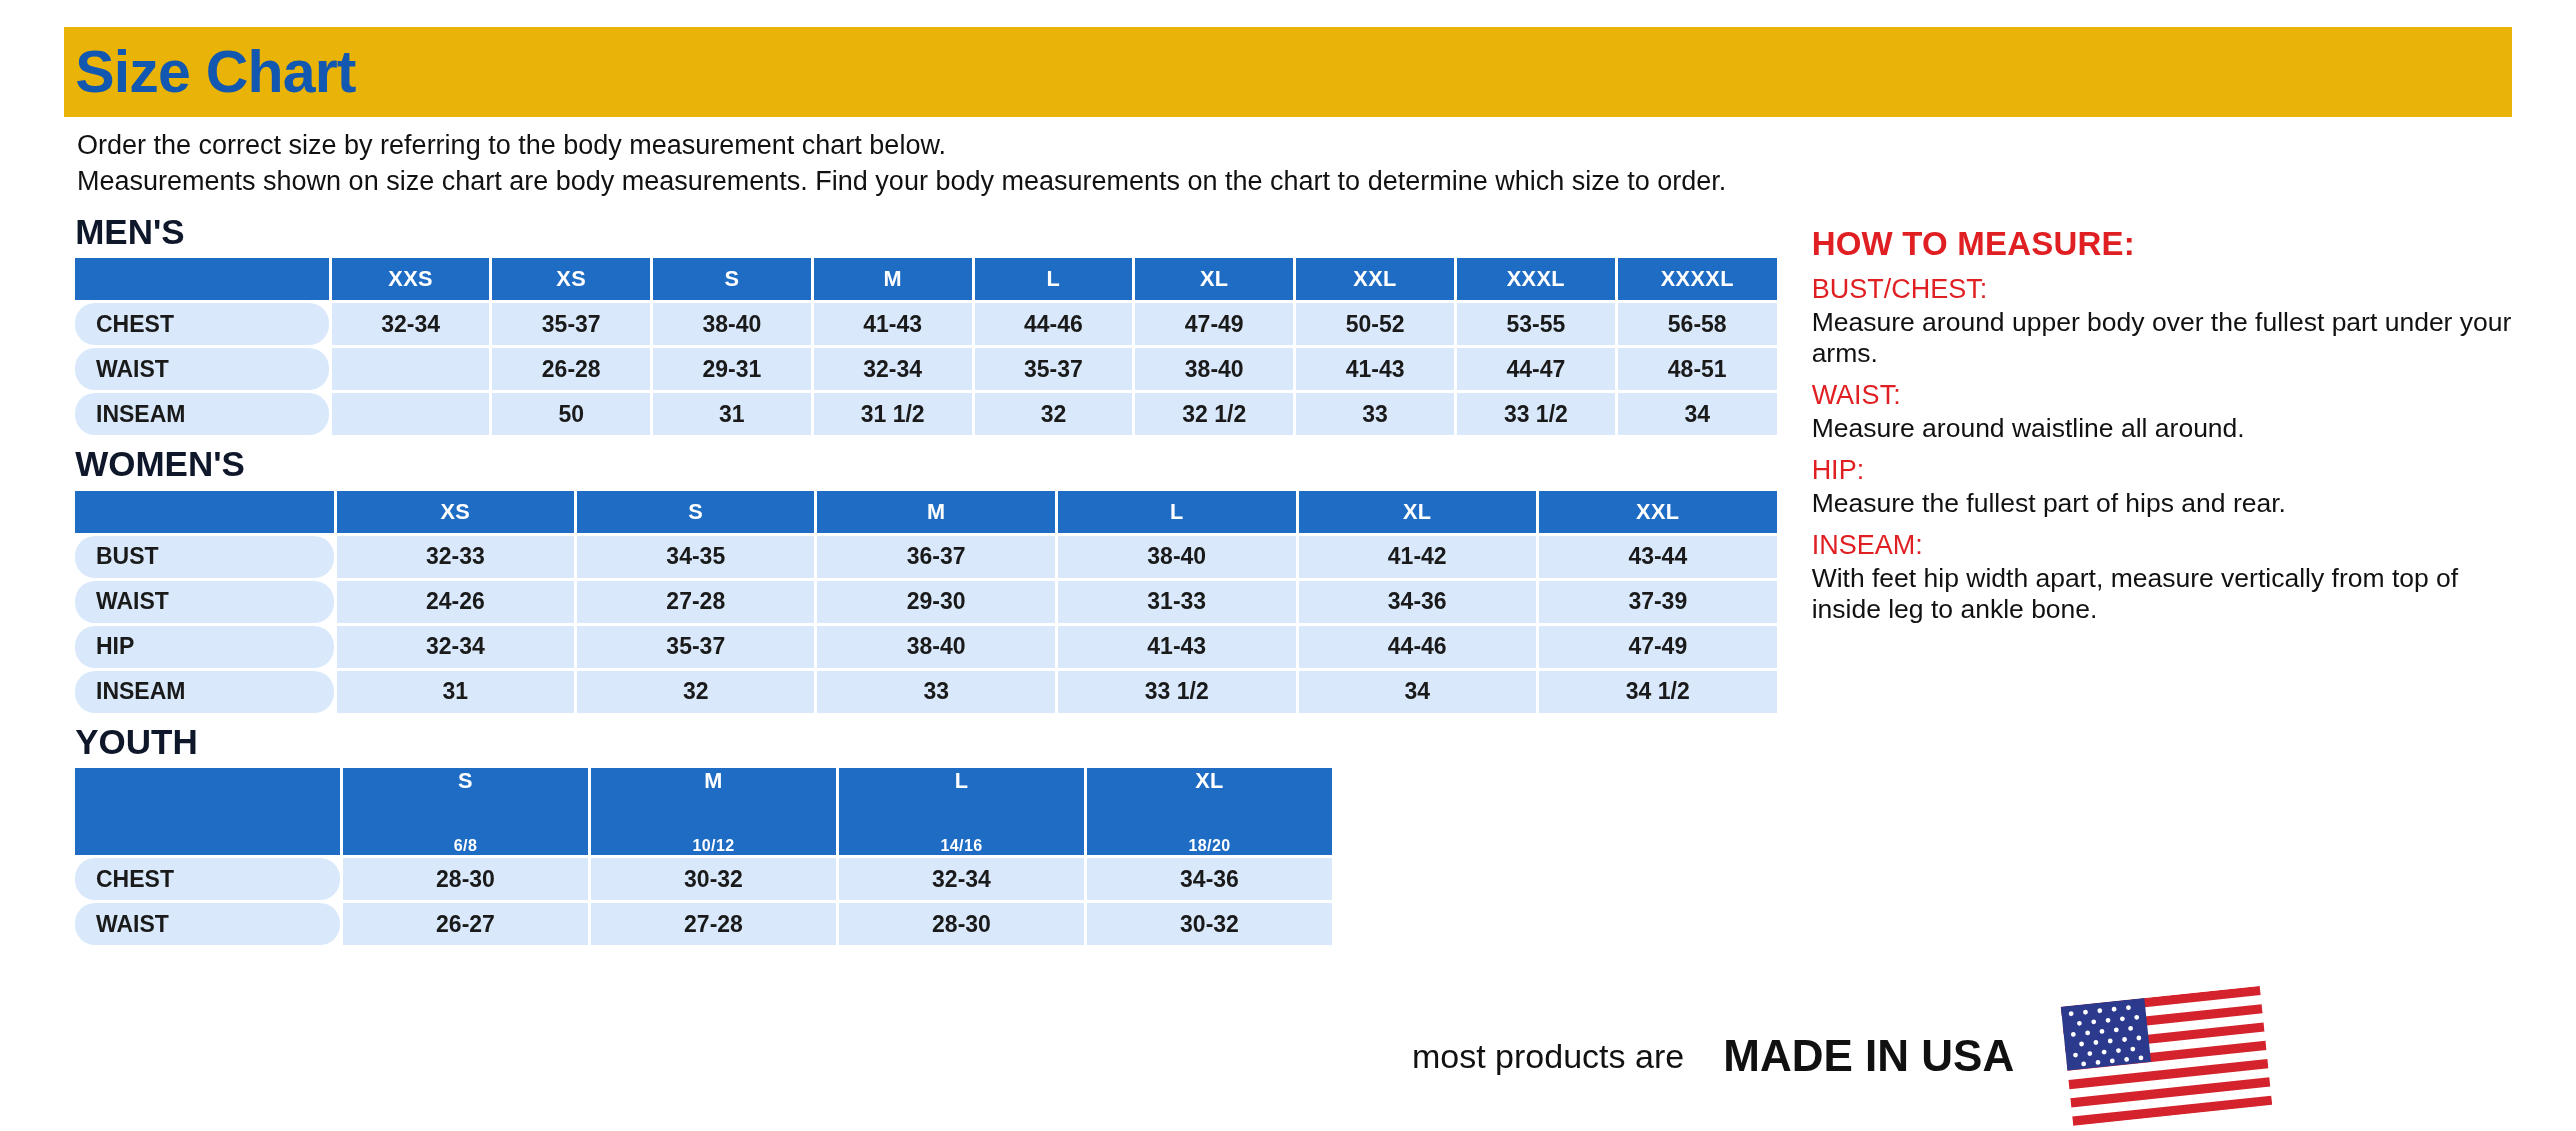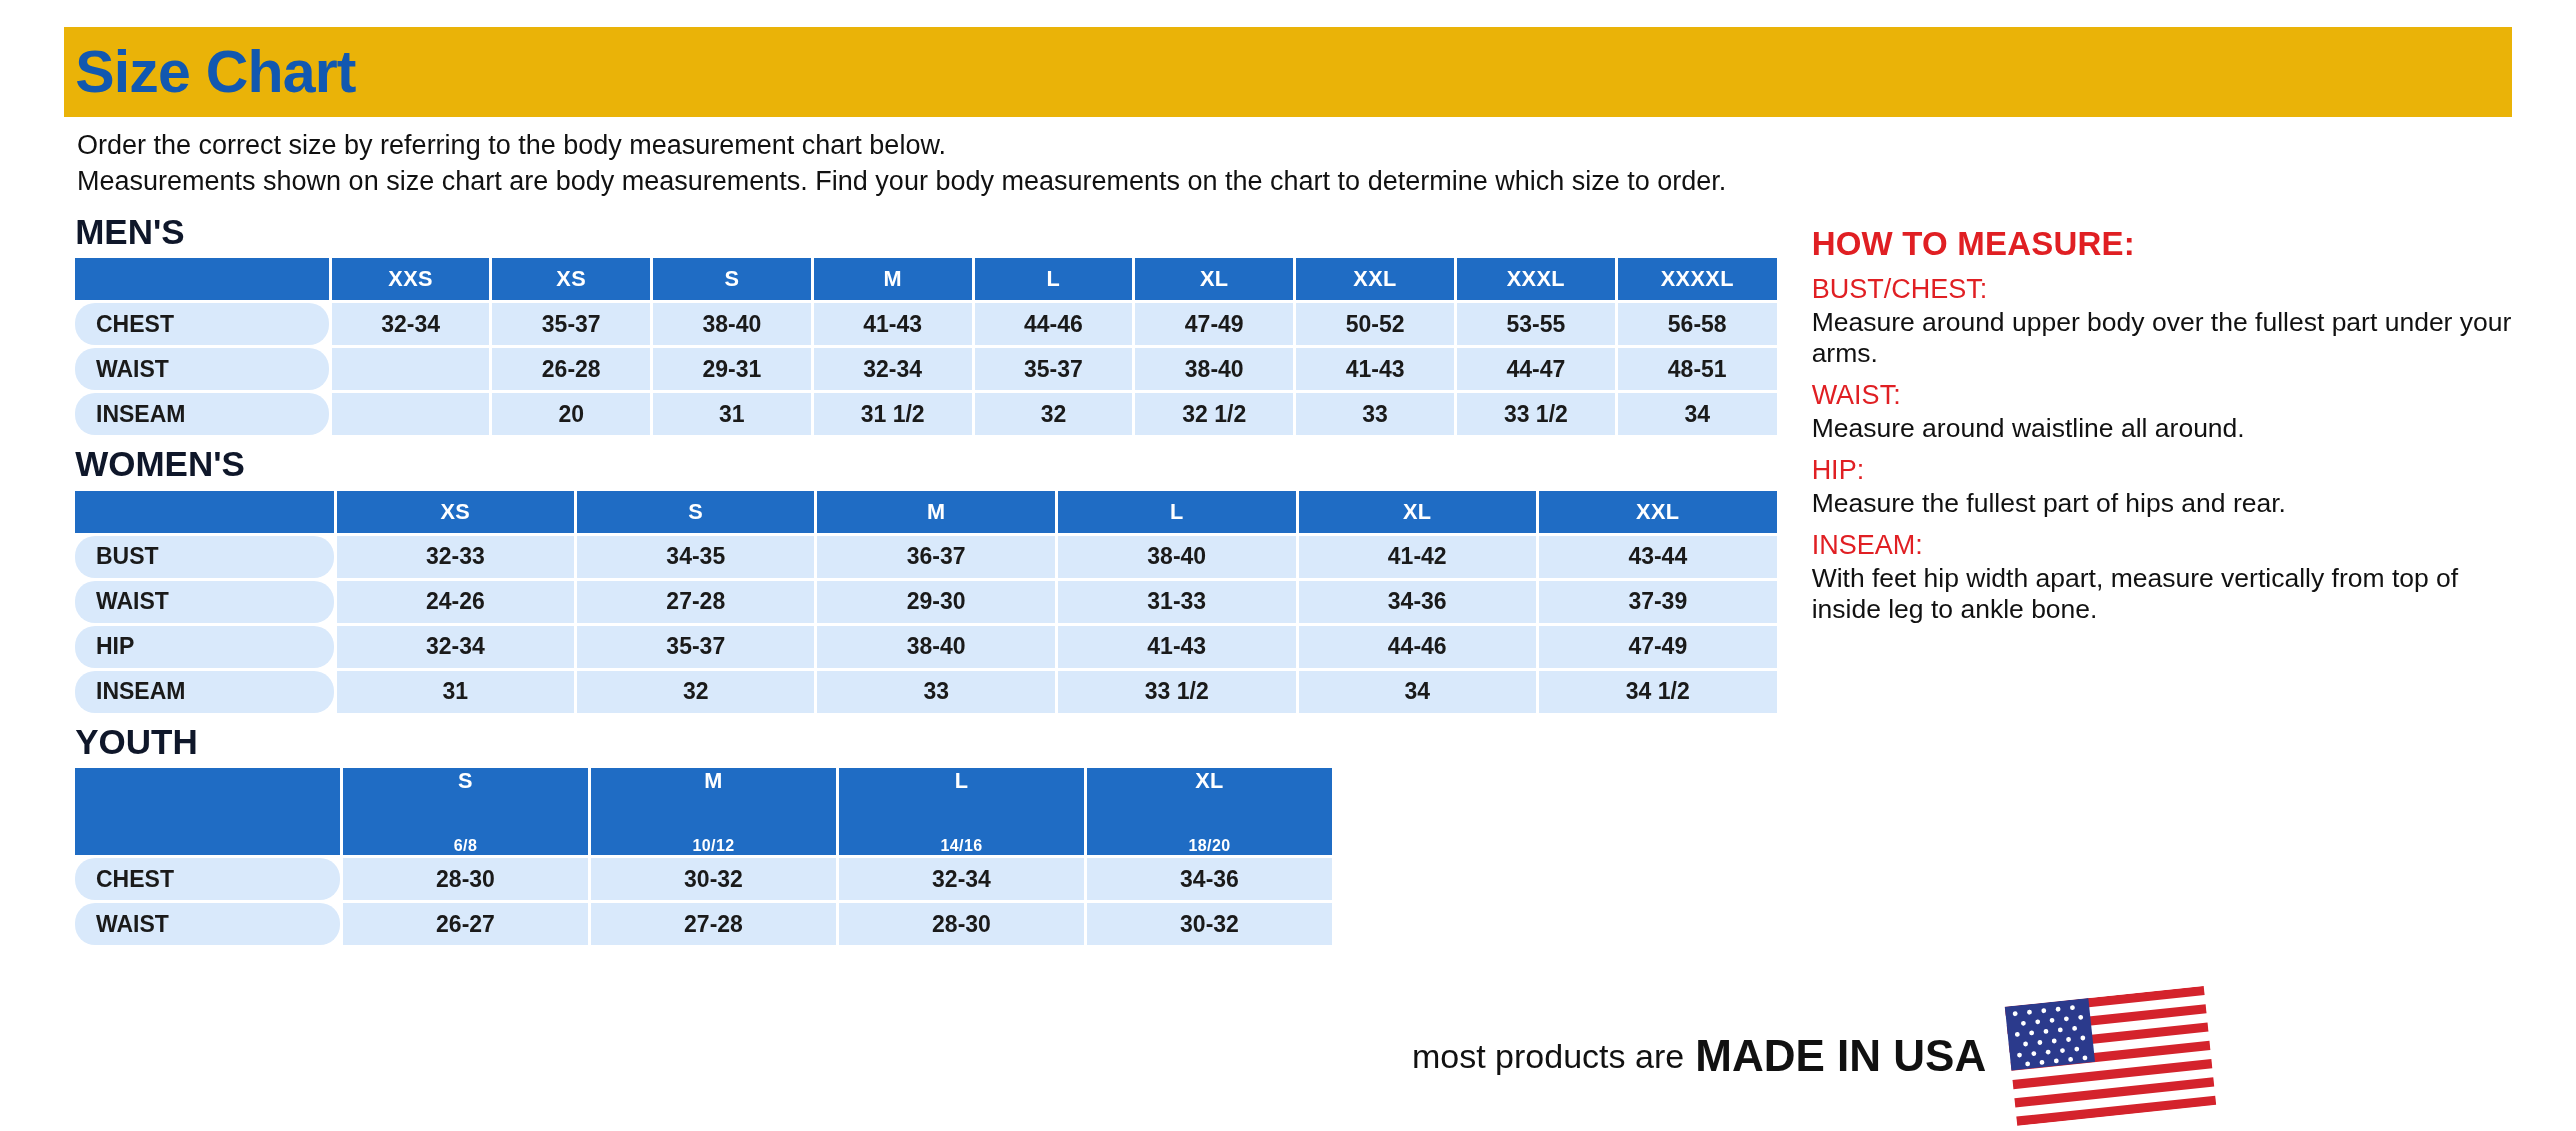--- a/index.html
+++ b/index.html
@@ -134,20 +134,21 @@
     line-height: 1.18;
     color: #111;
   }
 
   
   .usa-row {
     display: flex;
     align-items: center;
     margin-top: 48px;
     margin-left: 1348px;
+    gap: 28px;
   }
   .usa-text-small {
     font-size: 34px;
     color: #111;
   }
   .usa-text-big {
     font-size: 44px;
     font-weight: bold;
     color: #111;
     margin-left: 11.2px;
@@ -225,21 +226,21 @@
             <td>32-34</td>
             <td>35-37</td>
             <td>38-40</td>
             <td>41-43</td>
             <td>44-47</td>
             <td>48-51</td>
           </tr>
           <tr>
             <td class="rowlabel">INSEAM</td>
             <td class="empty"></td>
-            <td>20</td>
+            <td>50</td>
             <td>31</td>
             <td>31 1/2</td>
             <td>32</td>
             <td>32 1/2</td>
             <td>33</td>
             <td>33 1/2</td>
             <td>34</td>
           </tr>
         </tbody>
       </table>

